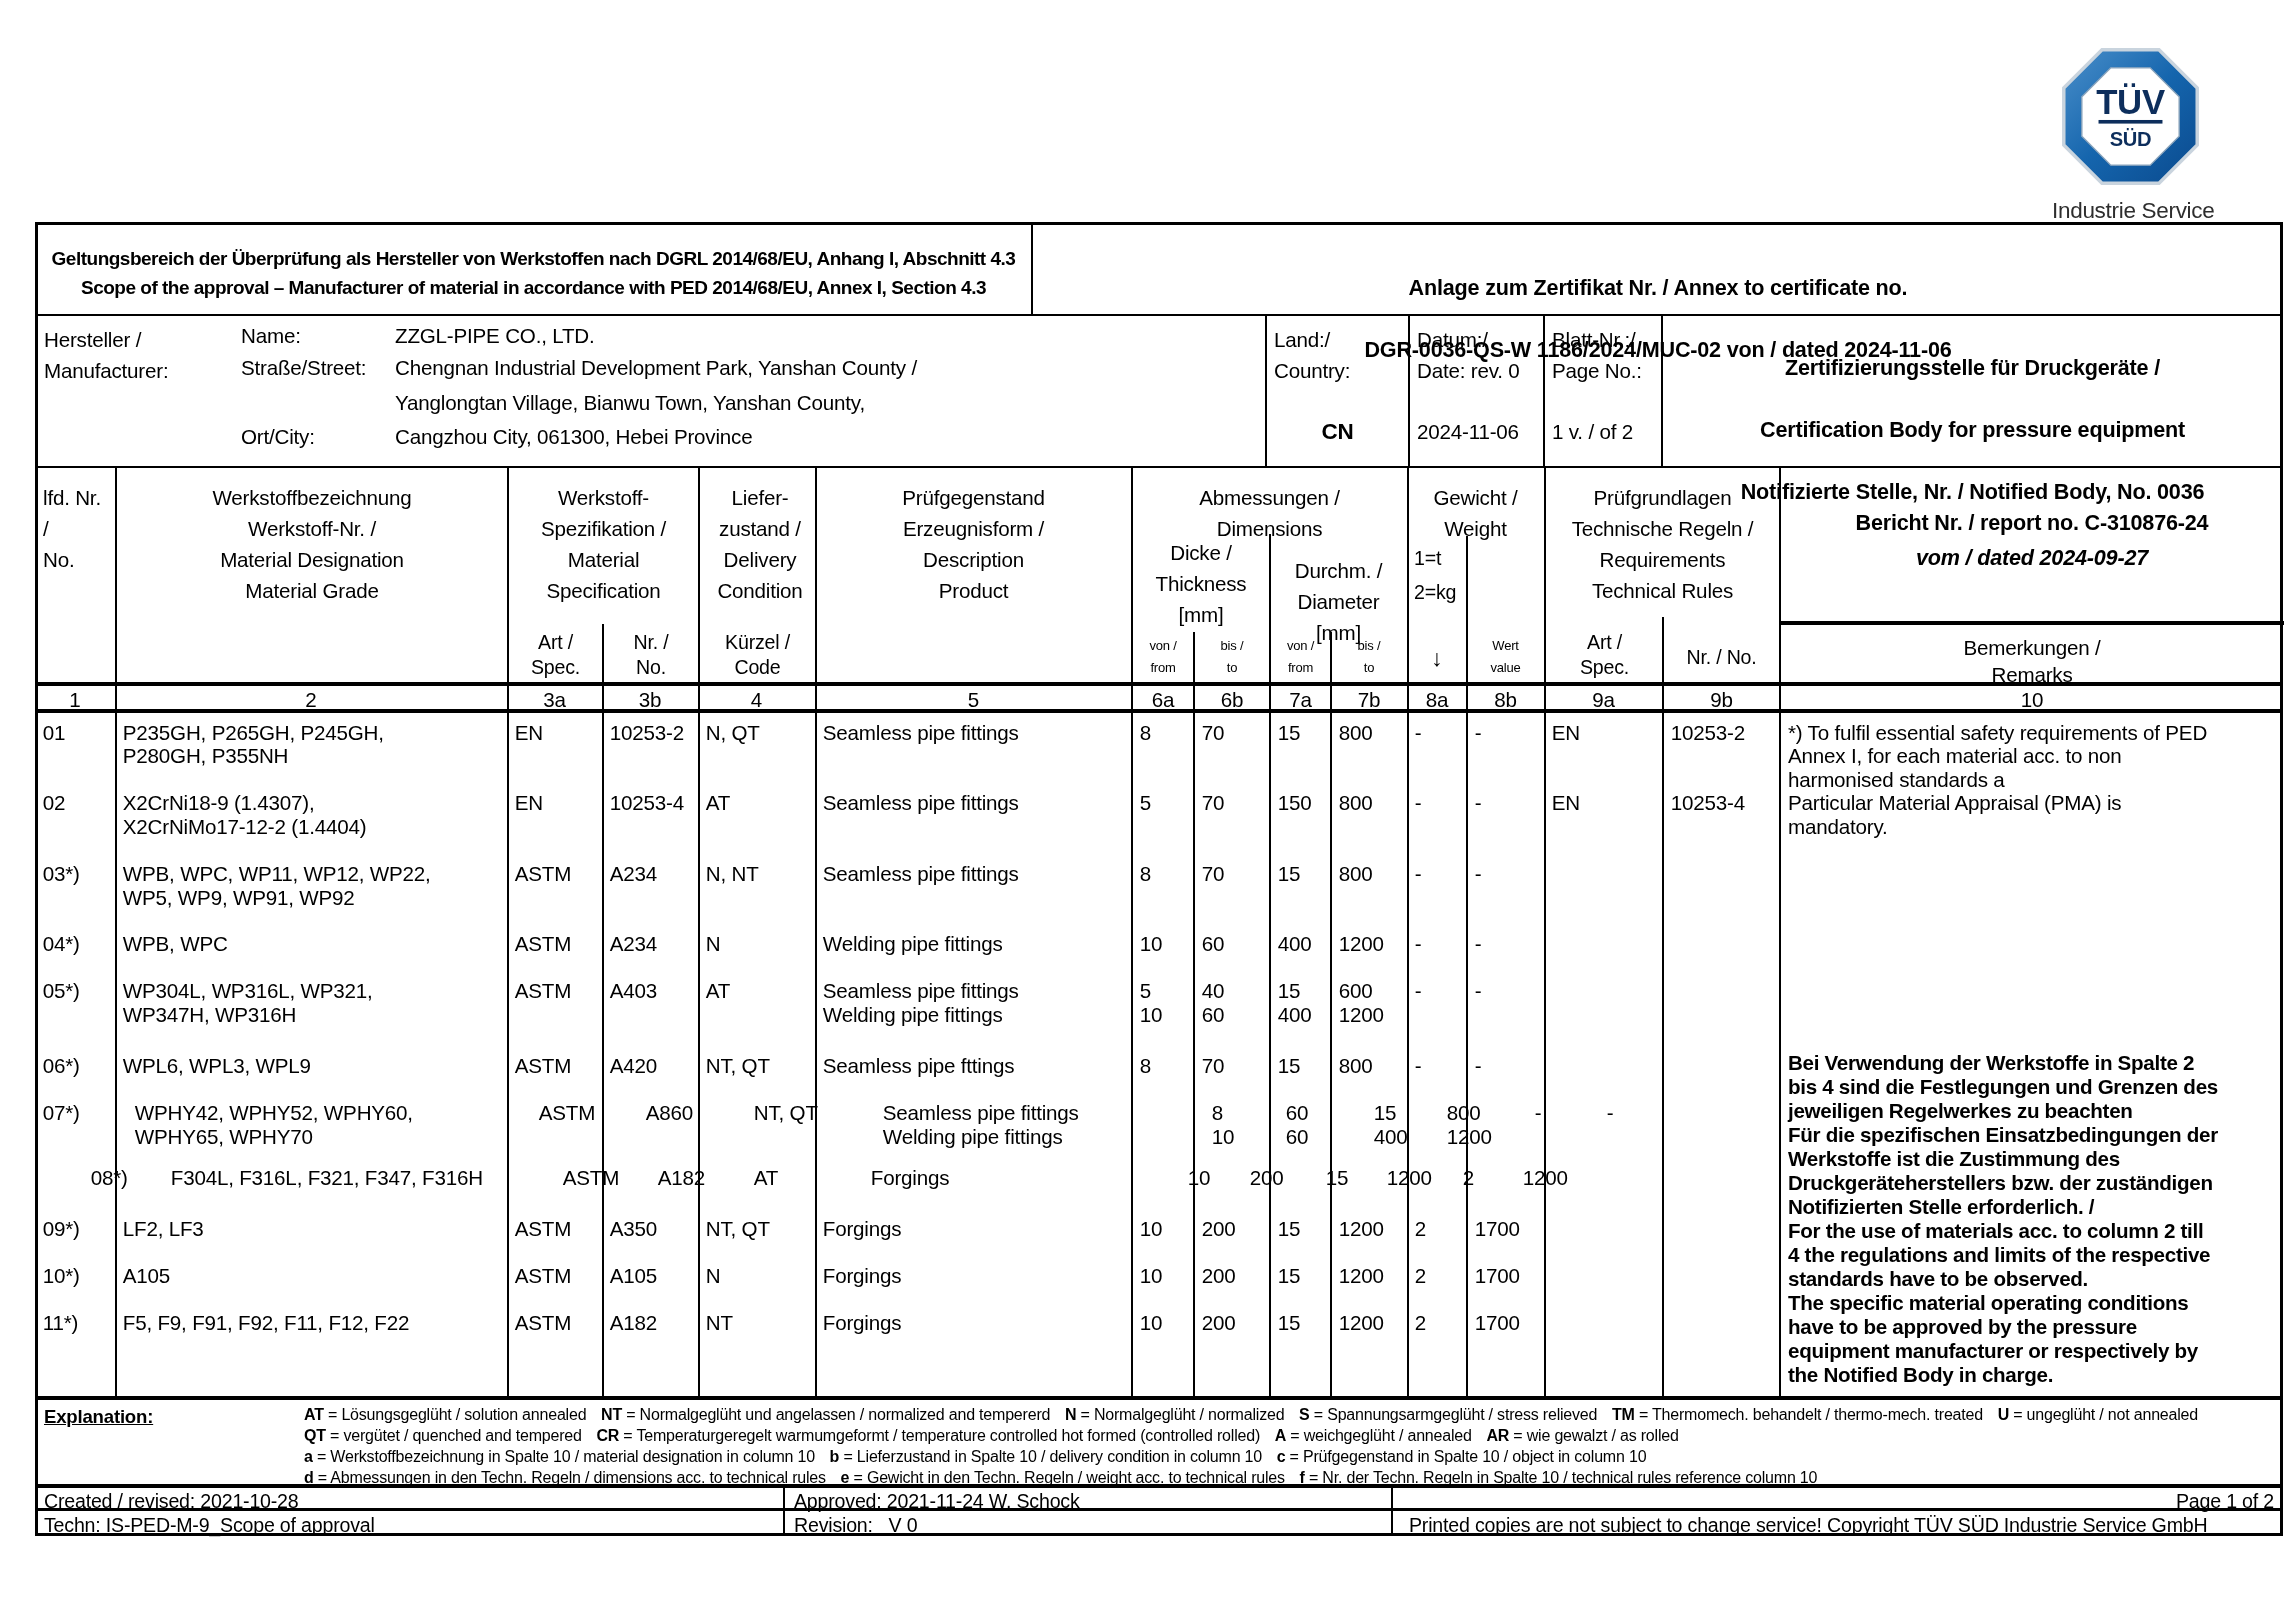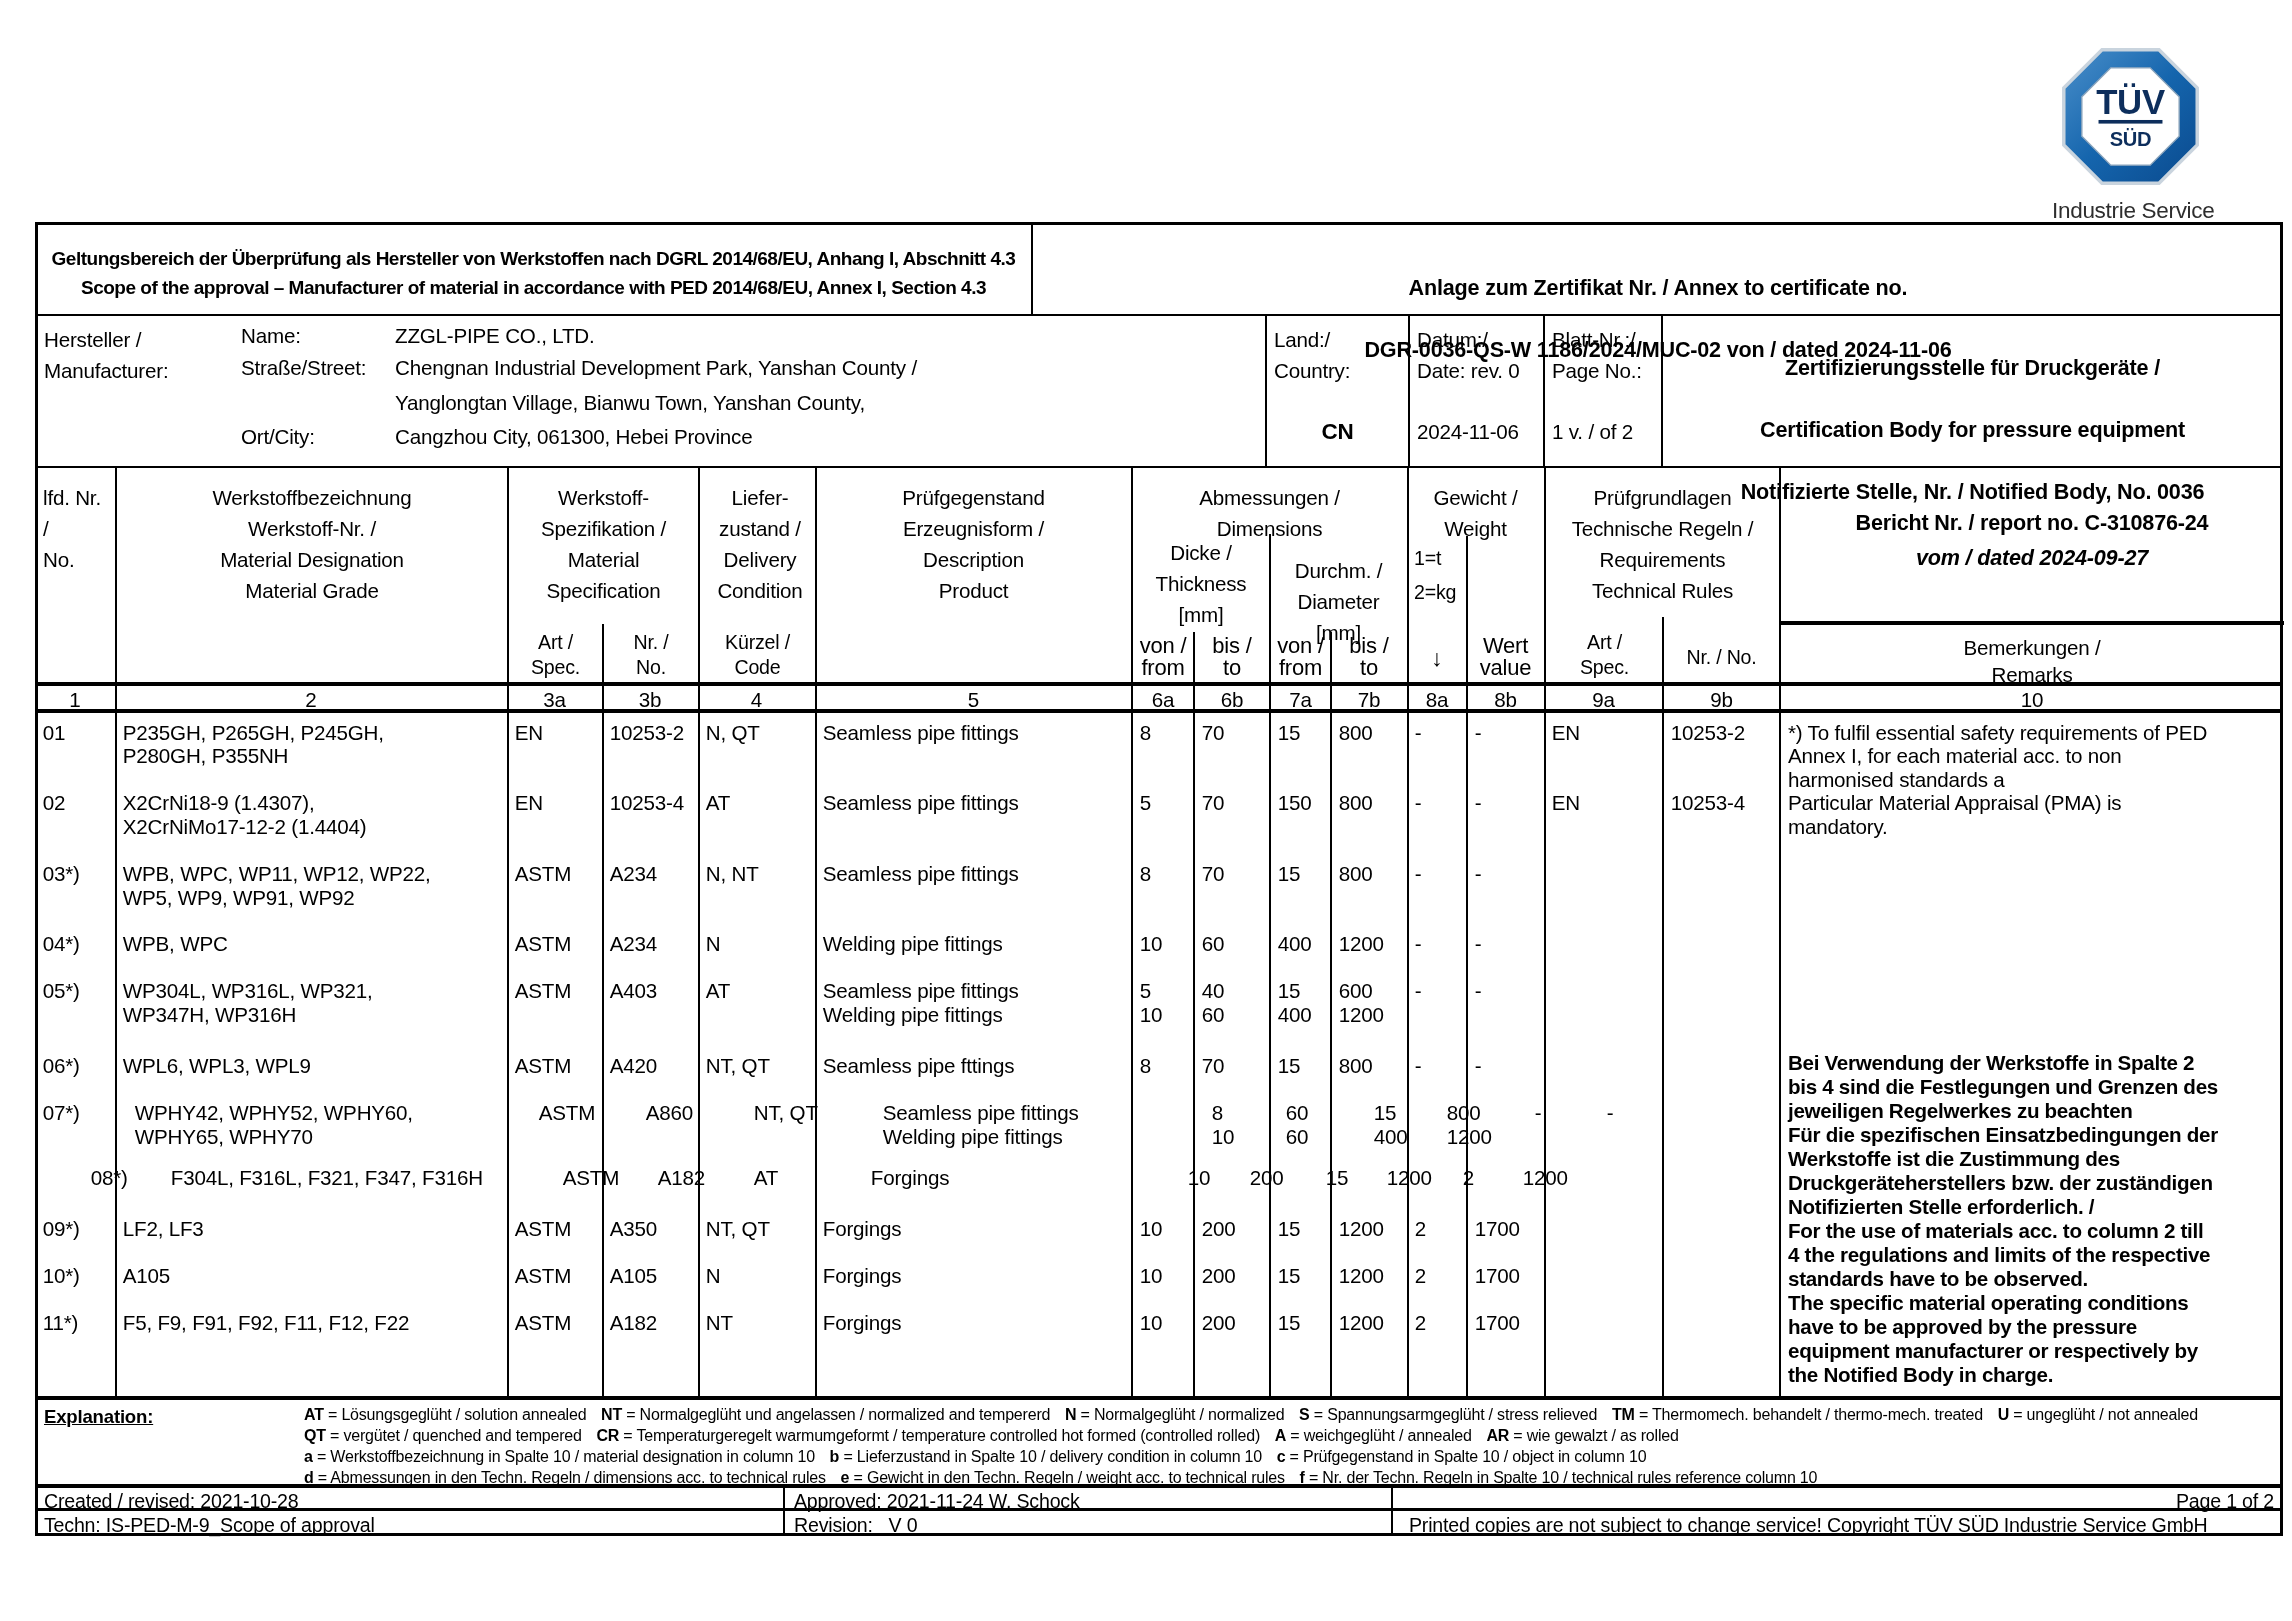--- a/index.html
+++ b/index.html
@@ -14,21 +14,21 @@
   
   .doc-border{position:absolute;left:35px;top:222px;width:2248px;height:1314px;
               border:3.9px solid #000;box-sizing:border-box;}
   
   .title{font-size:19px;font-weight:bold;line-height:29px;letter-spacing:-0.5px;}
   .annex{font-size:21.6px;font-weight:bold;line-height:31px;}
   .mfr{font-size:20.6px;line-height:23.5px;}
   .certbody{font-size:21.6px;font-weight:bold;line-height:31px;}
   .hcell{font-size:20.6px;line-height:31px;}
   .hsub{font-size:19.6px;line-height:24.5px;}
-  .hsub-s{font-size:22px;line-height:21.6px;}
+  .hsub-s{font-size:13px;line-height:21.6px;}
   .numrow{position:absolute;left:35px;top:689px;width:2248px;height:21.6px;
           display:grid;grid-template-columns:80px 392px 95px 96px 117px 317px 62px 76px 61px 76px 60px 77px 119px 117px 504px;
           font-size:20.6px;line-height:21.6px;text-align:center;}
   
   .tbody{position:absolute;left:35px;top:713px;width:2248px;height:687px;}
   .row{position:absolute;left:0;width:1745px;display:grid;
        grid-template-columns:80px 392px 95px 96px 117px 317px 62px 76px 61px 76px 60px 77px 119px 117px;
        font-size:20.6px;line-height:23.5px;}
   .row>div{padding:0 3.9px 0 7.8px;white-space:pre-line;}
   .remarks1{position:absolute;left:1753px;top:7.8px;width:502px;font-size:20.6px;line-height:23.5px;white-space:pre-line;}

